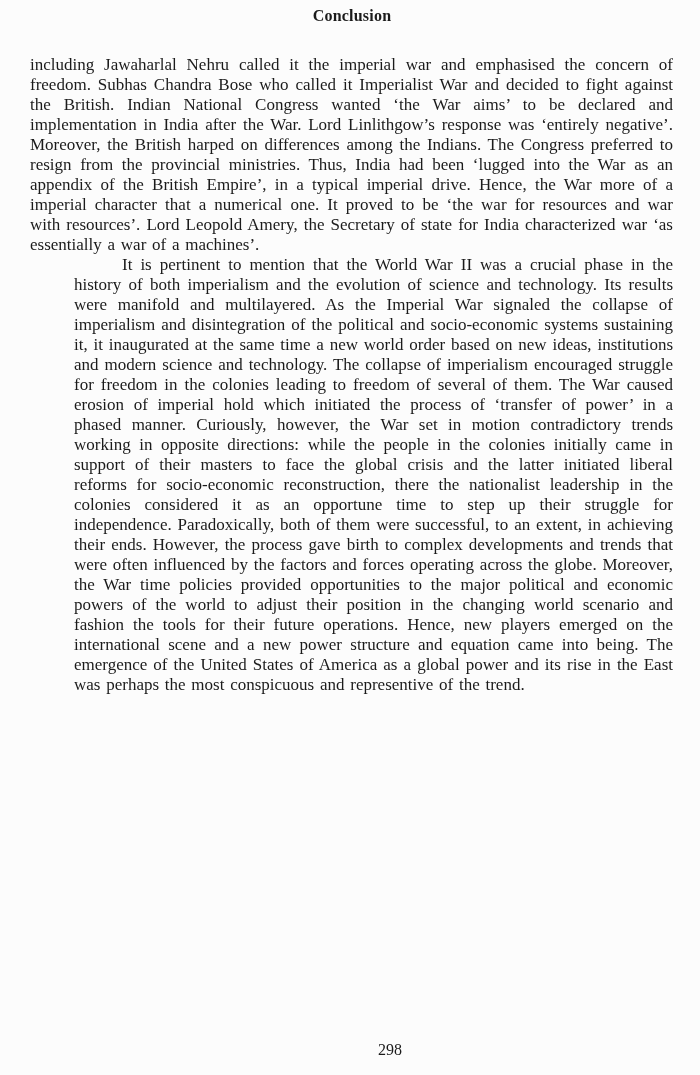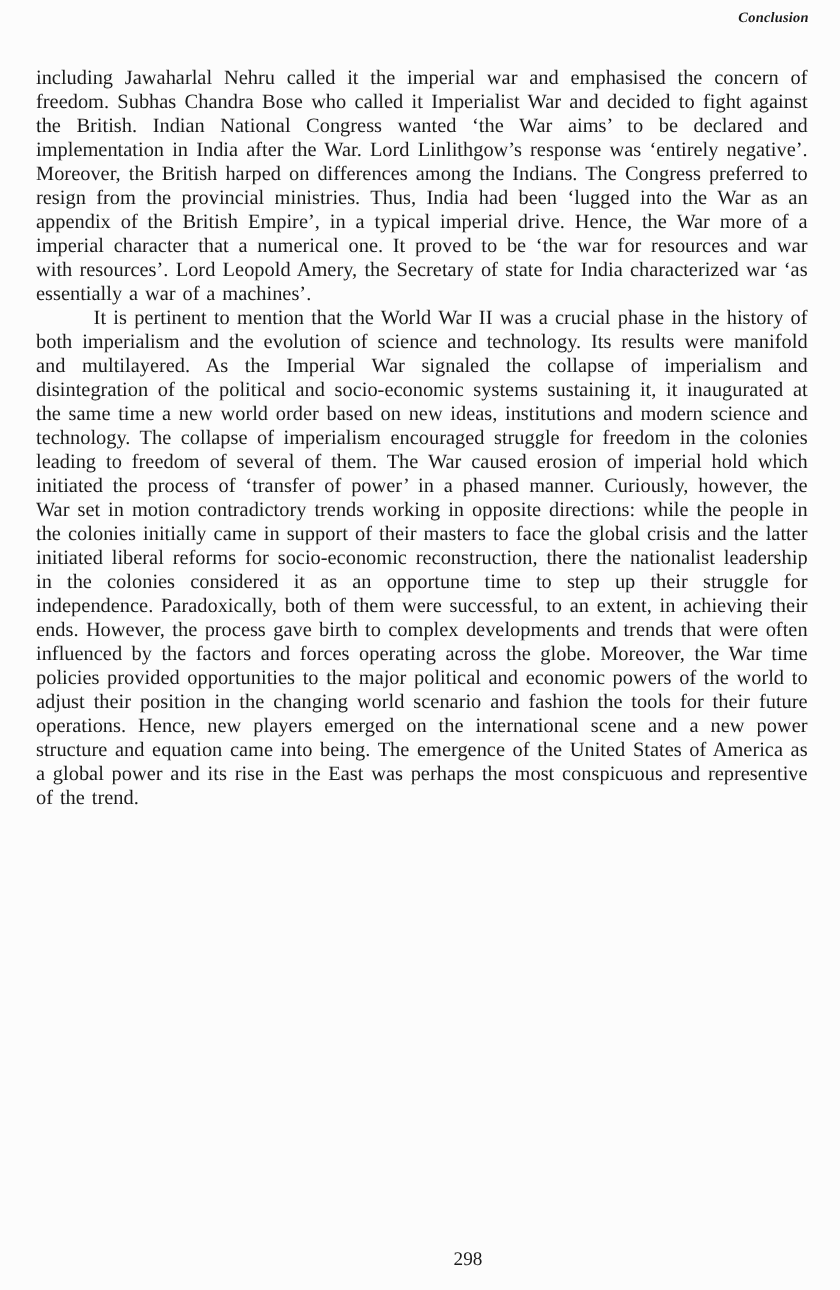--- a/index.html
+++ b/index.html
@@ -15,42 +15,42 @@
     font-family: "Liberation Serif", serif;
     color: #1b1b1b;
     overflow: hidden;
     box-sizing: border-box;
   }
   .running-header {
     position: absolute;
     top: 7px;
     left: 30px;
     right: 26px;
-    text-align: right;
-    font-size: 12px;
+    text-align: center;
+    font-size: 16px;
     font-weight: bold;
-    font-style: italic;
     letter-spacing: 0.2px;
   }
   .content {
     position: absolute;
     top: 55px;
     left: 30px;
     width: 643px;
     text-align: justify;
     font-size: 17px;
     line-height: 20px;
     word-spacing: 1.5px;
   }
   .content p {
     margin: 0;
     padding: 0;
   }
   .content p.indented {
     text-indent: 48px;
+    margin-left: 44px;
   }
   .page-footer {
     position: absolute;
     top: 1041px;
     left: 0;
     width: 700px;
     text-align: center;
     font-size: 16px;
     margin-left: 40px;
   }

